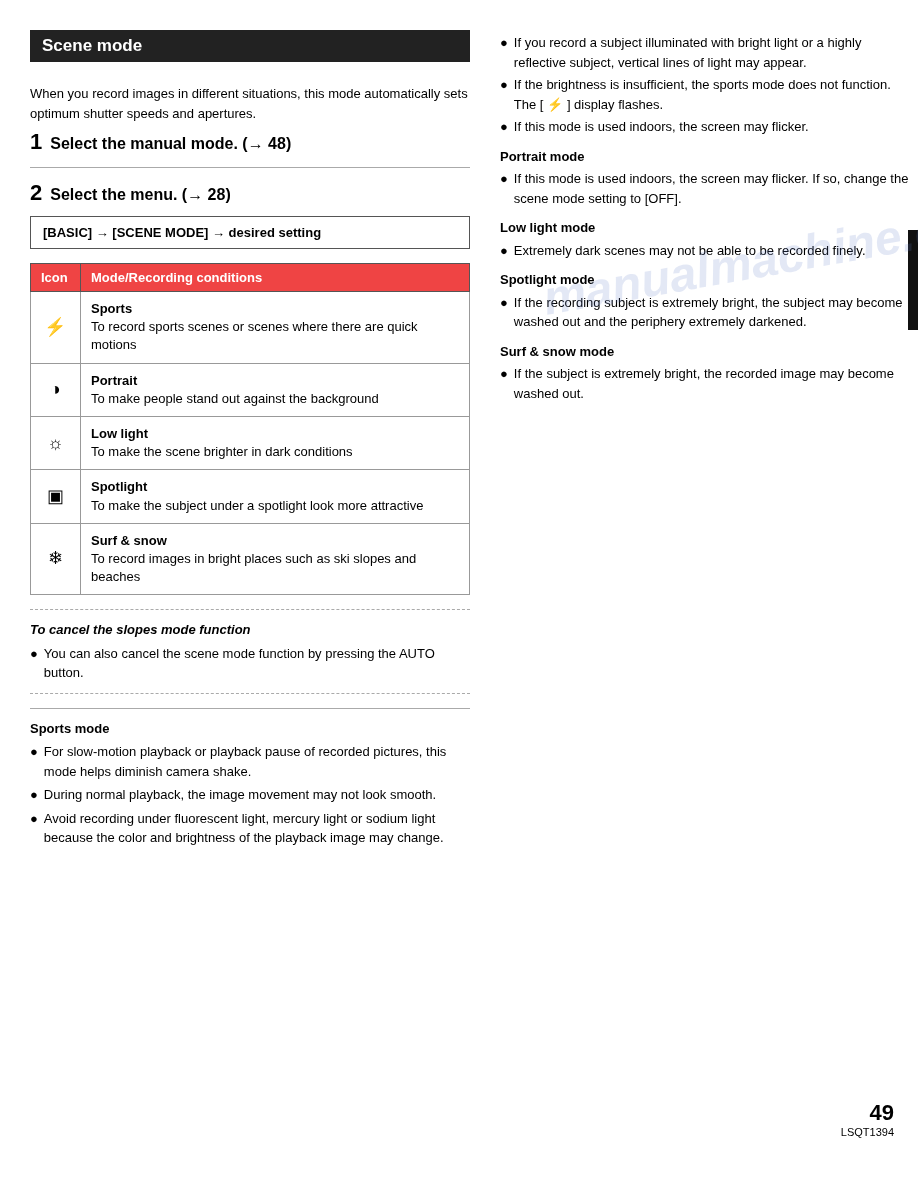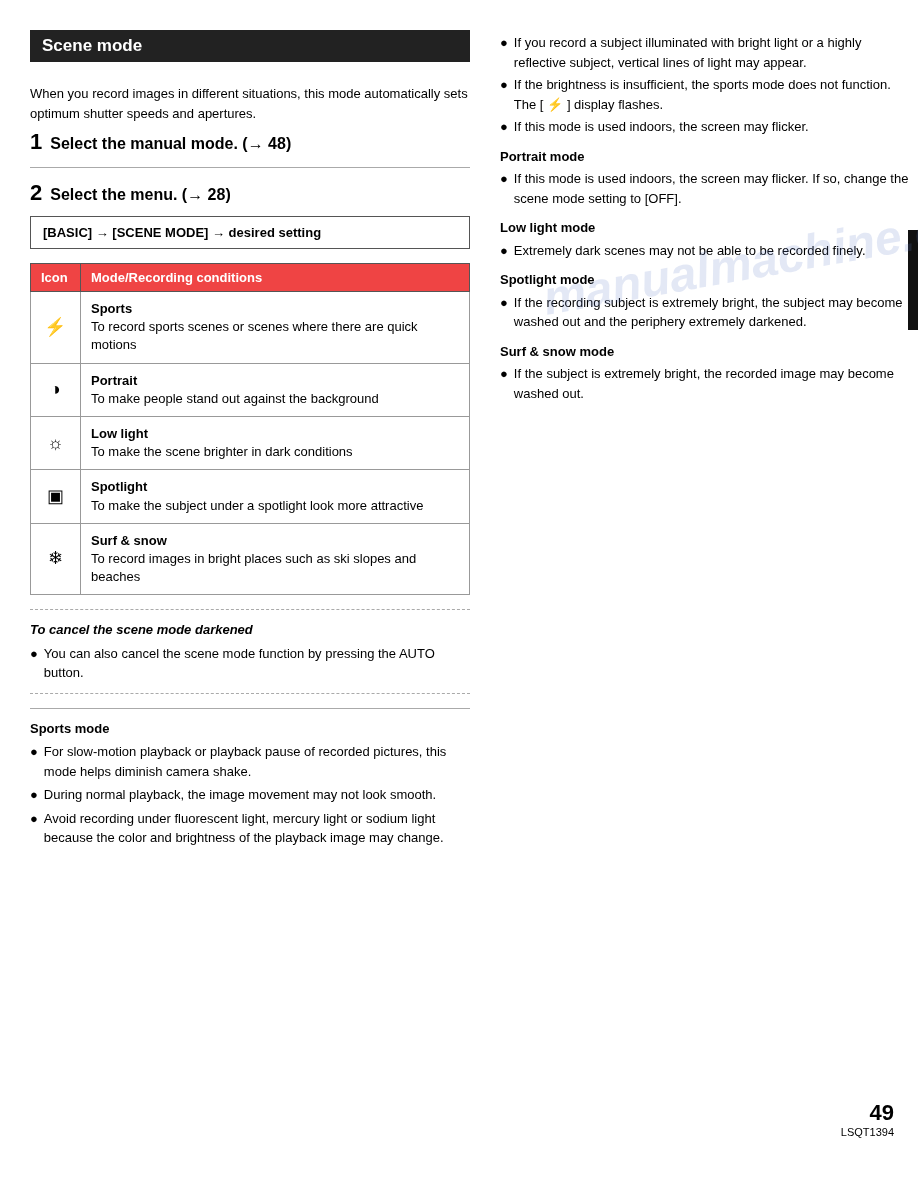--- a/index.html
+++ b/index.html
@@ -257,21 +257,21 @@
             <td class="icon-cell"><span style="font-size: 18px;">❄</span></td>
             <td>
               <div class="mode-name">Surf &amp; snow</div>
               <div>To record images in bright places such as ski slopes and beaches</div>
             </td>
           </tr>
         </tbody>
     </table>
 
     <div class="cancel-section">
-      <div class="cancel-title">To cancel the scene mode darkened</div>
+      <div class="cancel-title">To cancel the slopes mode function</div>
       <div class="bullet-item">
         <span class="bullet-dot">●</span>
         <span>You can also cancel the scene mode function by pressing the AUTO button.</span>
       </div>
     </div>
 
     <div class="notes-section">
       <div class="notes-subheading">Sports mode</div>
       <div id="sports-bullets">
           <div class="bullet-item">

